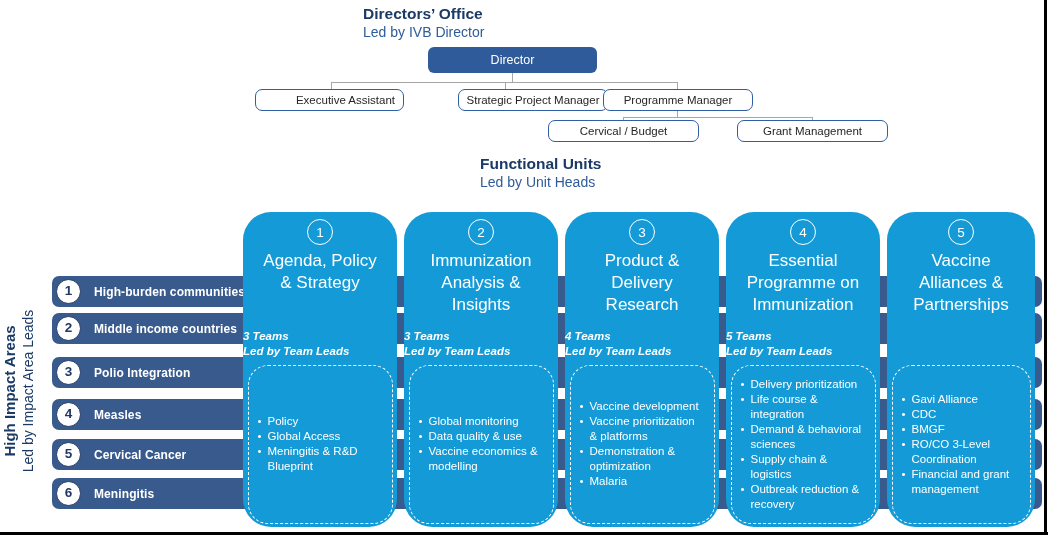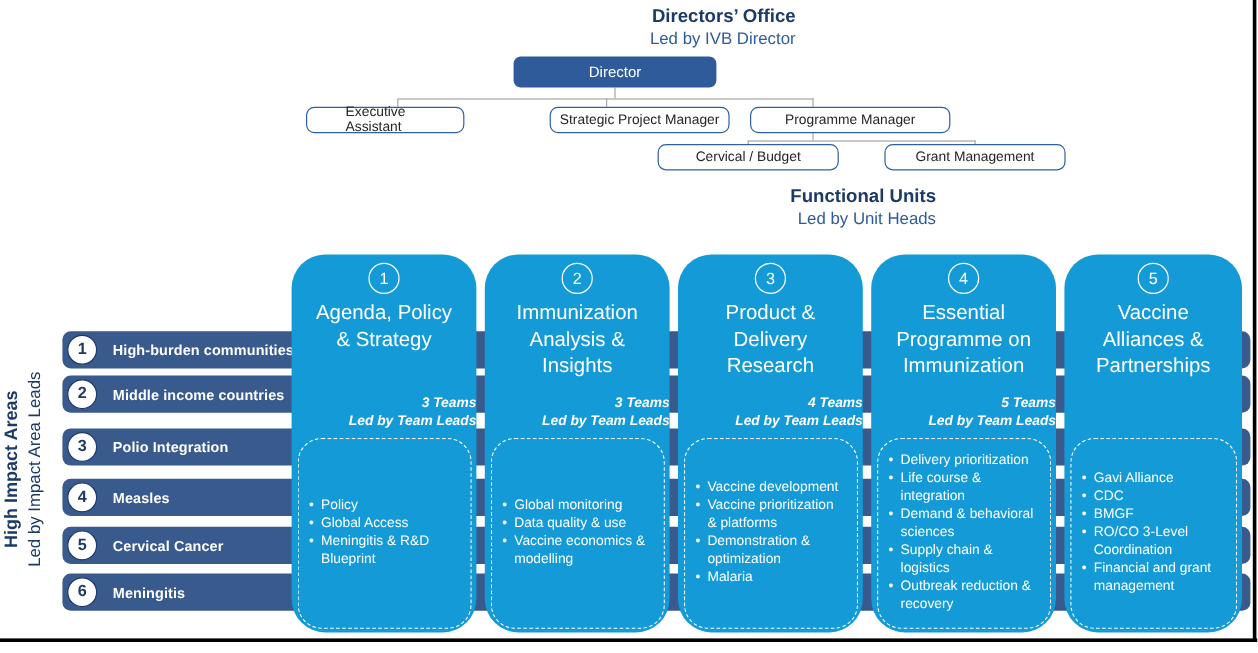--- a/index.html
+++ b/index.html
@@ -1,39 +1,39 @@
 <!DOCTYPE html>
 <html><head>
 <meta charset="utf-8">
 <style>
   html,body{margin:0;padding:0;background:#fff;}
   .canvas{
     position:relative;width:1048px;height:544px;background:#fff;overflow:hidden;
     font-family:"Liberation Sans",sans-serif;
   }
   
-  .heading{position:absolute;text-align:right;width:300px;}
+  .heading{position:absolute;text-align:left;width:300px;}
   .do-title{left:363px;top:5px;font-size:15.5px;font-weight:bold;color:#1B3A66;}
   .do-sub{left:363px;top:24px;font-size:14px;color:#2E5B9B;}
   .fu-title{left:480px;top:155px;font-size:15.5px;font-weight:bold;color:#1B3A66;}
   .fu-sub{left:480px;top:174px;font-size:14px;color:#2E5B9B;}
   
   .director-box{
     position:absolute;left:428px;top:47px;width:169px;height:26px;
     background:#2F5B9A;border-radius:6px;color:#fff;font-size:12.5px;
     display:flex;align-items:center;justify-content:center;z-index:3;
   }
   .obox{
     position:absolute;height:21.5px;background:#fff;border:1.4px solid #2E5FA3;
     border-radius:7px;color:#262626;font-size:11.5px;
     display:flex;align-items:center;justify-content:center;z-index:3;box-sizing:border-box;
   }
-  .box-exec{left:255px;top:89px;width:132px;padding-left:32px;}
+  .box-exec{left:255px;top:89px;width:149px;padding-left:32px;}
   .box-strategic{left:430px;top:89px;width:150px;margin-left:28px;}
-  .box-programme{left:603px;top:89px;width:167px;margin-left:22px;}
+  .box-programme{left:603px;top:89px;width:150px;}
   .box-finance{left:548px;top:120px;width:151px;height:22px;}
   .box-grant{left:737px;top:120px;width:151px;height:22px;}
   .conn{position:absolute;background:#A6A6A6;z-index:2;}
   
   .hia-rot{
     position:absolute;left:-83px;top:369px;width:210px;height:44px;
     transform:rotate(-90deg);text-align:center;z-index:3;
   }
   .hia-rot .l1{font-size:15px;font-weight:bold;color:#1B3A66;line-height:1.35;}
   .hia-rot .l2{font-size:14px;color:#1B3A66;line-height:1.2;}
@@ -57,21 +57,21 @@
     z-index:2;color:#fff;
   }
   .unit .circ{
     margin:7px auto 0;width:26px;height:26px;border:1.5px solid #fff;border-radius:50%;
     font-size:13.5px;text-align:center;line-height:25px;box-sizing:border-box;
   }
   .unit .title{
     margin-top:5px;text-align:center;font-size:17px;line-height:1.3;white-space:pre-line;
   }
   .unit .teams{
-    position:absolute;left:0;right:0;top:117px;text-align:right;
+    position:absolute;left:0;right:0;top:117px;text-align:left;
     font-style:italic;font-weight:600;font-size:11.5px;line-height:1.3;
   }
   .unit .dash{
     position:absolute;left:4.5px;right:4.5px;top:153px;bottom:3.5px;
     border:1.7px dashed #fff;border-radius:20px;box-sizing:border-box;
     display:flex;align-items:center;padding:4px 5px 4px 9px;
   }
   .bullets{width:100%;font-size:11.5px;line-height:1.3;}
   .b-row{display:flex;}
   .b-row .dot{flex:0 0 10px;}

